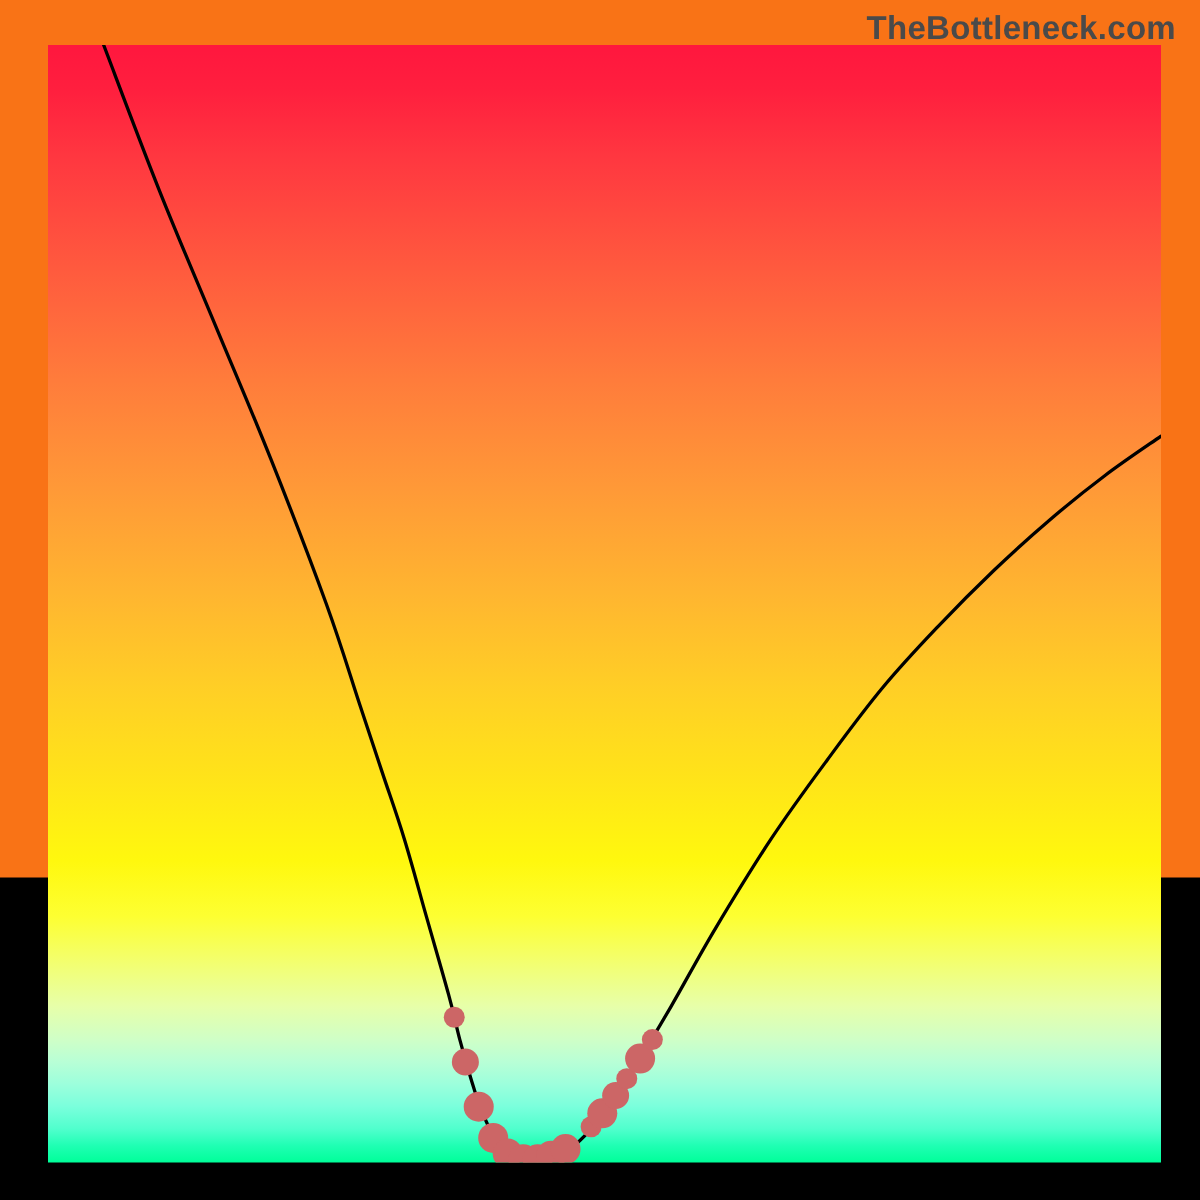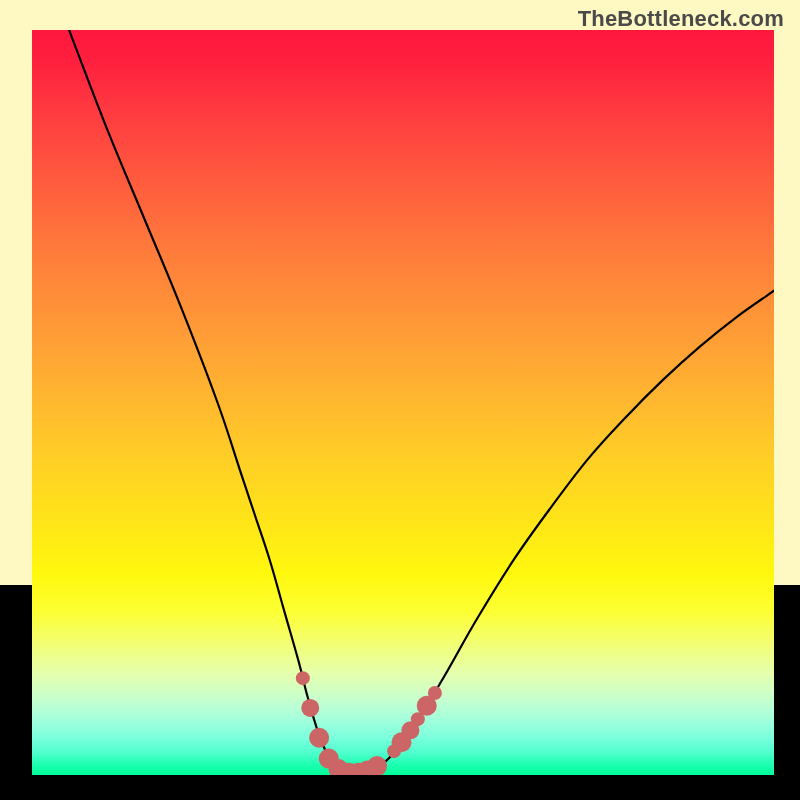--- a/index.html
+++ b/index.html
@@ -10,21 +10,21 @@
     background: #000;
     overflow: hidden;
     font-family: Arial, Helvetica, sans-serif;
   }
   .frame {
     position: absolute;
     top: 0;
     left: 0;
     width: 800px;
     height: 585px;
-    background: #fef9c3;
+    background: #f97316;
   }
   .plot-area {
     position: absolute;
     left: 32px;
     top: 30px;
     width: 742px;
     height: 745px;
   }
   .gradient-bg {
     position: absolute;

